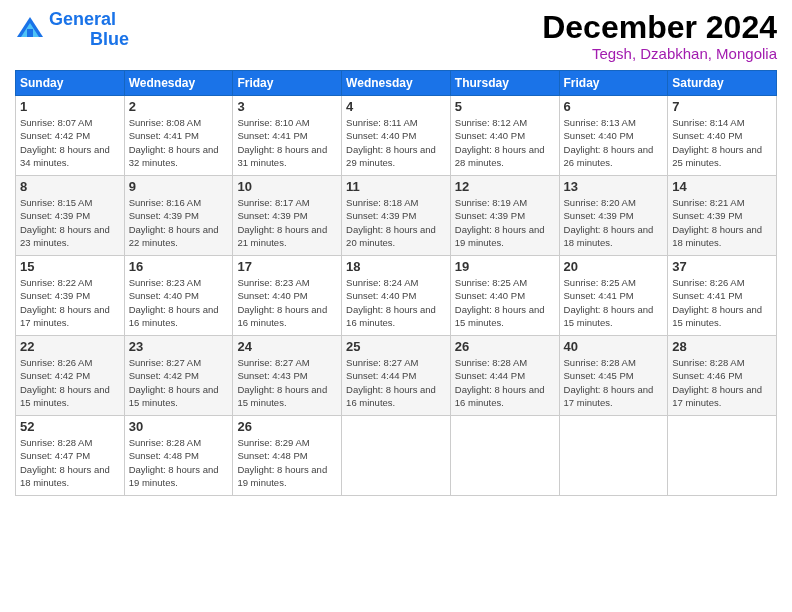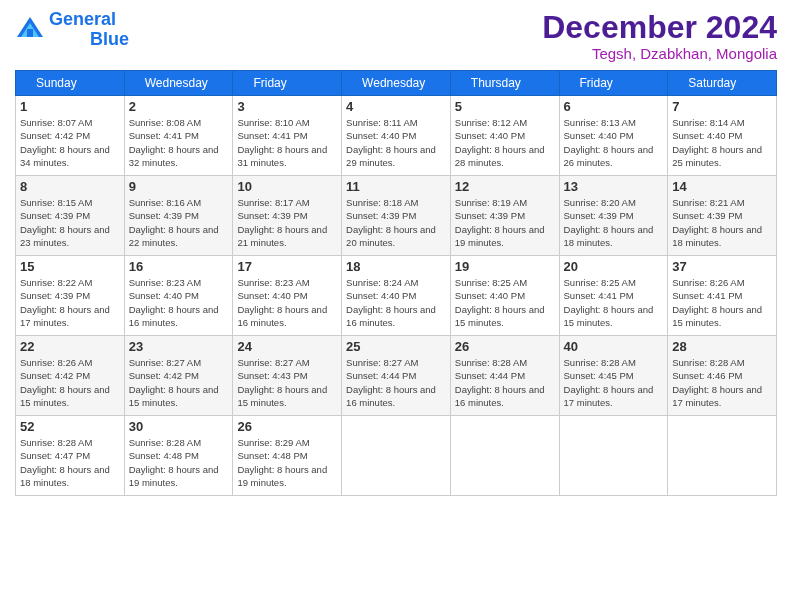--- a/index.html
+++ b/index.html
@@ -37,39 +37,39 @@
     .logo-icon {
       width: 30px;
       height: 30px;
     }
     .title-block {
       text-align: right;
     }
     .main-title {
       font-size: 32px;
       font-weight: bold;
-      color: #4c1d95;
+      color: #000000;
       line-height: 1.1;
     }
     .subtitle {
       font-size: 15px;
       color: #a21caf;
     }
     .calendar {
       width: 100%;
       border-collapse: collapse;
       font-size: 10px;
     }
     .calendar th {
       background: #1a73e8;
       color: #fff;
-      padding: 5px 20px;
+      padding: 5px 4px;
       text-align: left;
       font-size: 12px;
-      font-weight: normal;
+      font-weight: bold;
       border: 1px solid #1565c0;
     }
     .calendar td {
       border: 1px solid #ccc;
       vertical-align: top;
       padding: 3px 4px;
       height: 80px;
       width: calc(100% / 7);
       background: #fff;
     }

